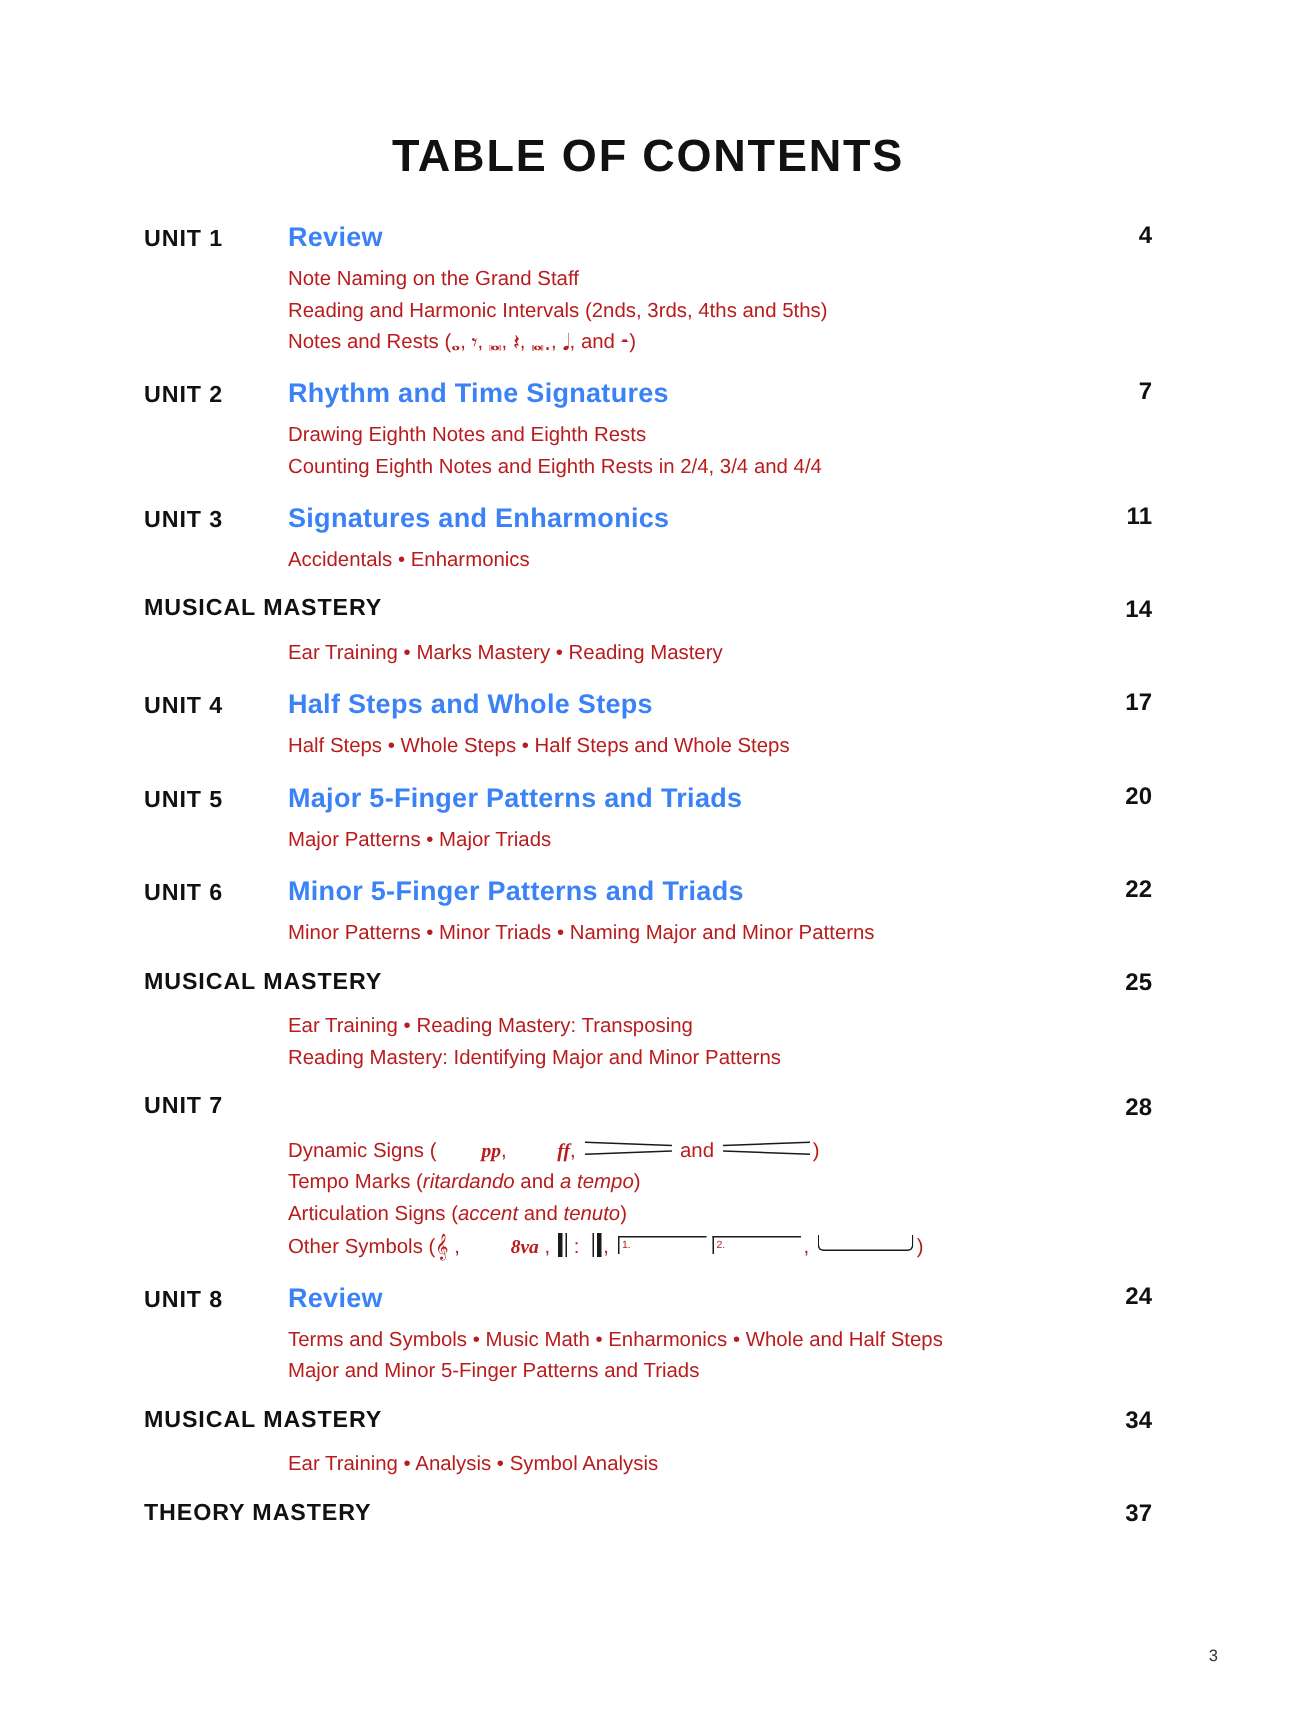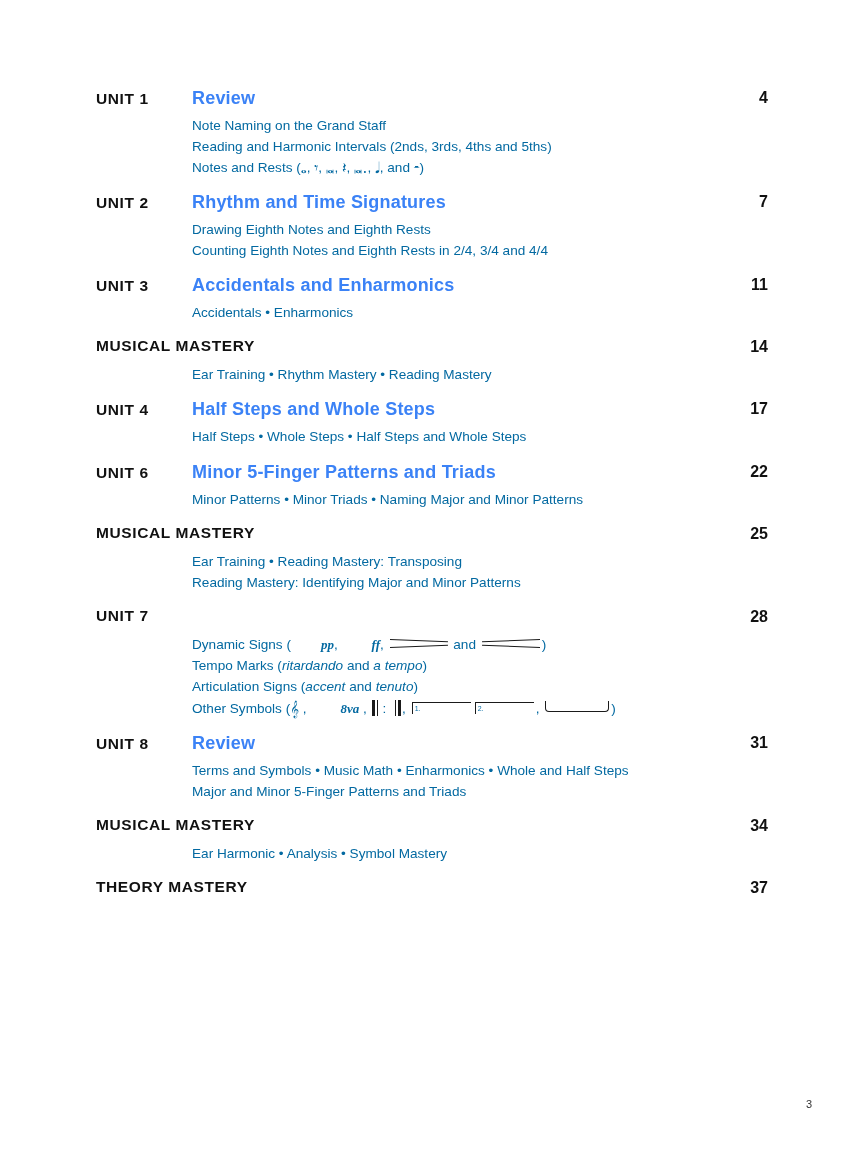--- a/index.html
+++ b/index.html
@@ -69,21 +69,21 @@
     color: #111;
   }
   .sub-list {
     margin: 3px 0 0 96px;
     padding: 0;
     list-style: none;
   }
   .sub-list li {
     font-size: 13.6px;
     line-height: 1.55;
-    color: #0369a1;
+    color: #b91c1c;
     white-space: nowrap;
   }
   .mm .sub-list {
     margin-left: 96px;
   }
   .italic { font-style: italic; }
 
   
   .music {
     font-family: "DejaVu Sans", sans-serif;
@@ -180,20 +180,21 @@
     bottom: 42px;
     font-size: 11px;
     color: #333;
   }
 </style>
 </head>
 <body>
 
 <div class="page">
 
+  <h1 class="toc-title">TABLE OF CONTENTS</h1>
 
   <div class="entry">
     <div class="entry-head">
       <div class="unit-label">UNIT 1</div>
       <div class="unit-title">Review</div>
       <div class="page-num">4</div>
     </div>
     <ul class="sub-list">
       <li>Note Naming on the Grand Staff</li>
       <li>Reading and Harmonic Intervals (2nds, 3rds, 4ths and 5ths)</li>
@@ -211,49 +212,59 @@
     </div>
     <ul class="sub-list">
       <li>Drawing Eighth Notes and Eighth Rests</li>
       <li>Counting Eighth Notes and Eighth Rests in 2/4, 3/4 and 4/4</li>
     </ul>
   </div>
 
   <div class="entry">
     <div class="entry-head">
       <div class="unit-label">UNIT 3</div>
-      <div class="unit-title">Accidentals and Enharmonics</div>
+      <div class="unit-title">Signatures and Enharmonics</div>
       <div class="page-num">11</div>
     </div>
     <ul class="sub-list">
       <li>Accidentals • Enharmonics</li>
     </ul>
   </div>
 
   <div class="entry mm">
     <div class="entry-head">
       <div class="unit-label wide">MUSICAL MASTERY</div>
       <div class="page-num">14</div>
     </div>
     <ul class="sub-list">
-      <li>Ear Training • Rhythm Mastery • Reading Mastery</li>
+      <li>Ear Training • Marks Mastery • Reading Mastery</li>
     </ul>
   </div>
 
   <div class="entry">
     <div class="entry-head">
       <div class="unit-label">UNIT 4</div>
       <div class="unit-title">Half Steps and Whole Steps</div>
       <div class="page-num">17</div>
     </div>
     <ul class="sub-list">
       <li>Half Steps • Whole Steps • Half Steps and Whole Steps</li>
     </ul>
   </div>
 
+  <div class="entry">
+    <div class="entry-head">
+      <div class="unit-label">UNIT 5</div>
+      <div class="unit-title">Major 5-Finger Patterns and Triads</div>
+      <div class="page-num">20</div>
+    </div>
+    <ul class="sub-list">
+      <li>Major Patterns • Major Triads</li>
+    </ul>
+  </div>
 
   <div class="entry">
     <div class="entry-head">
       <div class="unit-label">UNIT 6</div>
       <div class="unit-title">Minor 5-Finger Patterns and Triads</div>
       <div class="page-num">22</div>
     </div>
     <ul class="sub-list">
       <li>Minor Patterns • Minor Triads • Naming Major and Minor Patterns</li>
     </ul>
@@ -288,35 +299,35 @@
       <li>
         <span>Other Symbols (</span><span class="music">𝄞</span> , <span class="dyn">8va</span> , <span class="repeat-start"></span>: <span class="repeat-end"></span><span>,</span> <span class="ending"><span>1.</span></span><span class="ending"><span>2.</span></span><span>,</span> <span class="tie"></span><span>)</span>
       </li>
     </ul>
   </div>
 
   <div class="entry">
     <div class="entry-head">
       <div class="unit-label">UNIT 8</div>
       <div class="unit-title">Review</div>
-      <div class="page-num">31</div>
+      <div class="page-num">24</div>
     </div>
     <ul class="sub-list">
       <li>Terms and Symbols • Music Math • Enharmonics • Whole and Half Steps</li>
       <li>Major and Minor 5-Finger Patterns and Triads</li>
     </ul>
   </div>
 
   <div class="entry mm">
     <div class="entry-head">
       <div class="unit-label wide">MUSICAL MASTERY</div>
       <div class="page-num">34</div>
     </div>
     <ul class="sub-list">
-      <li>Ear Harmonic • Analysis • Symbol Mastery</li>
+      <li>Ear Training • Analysis • Symbol Analysis</li>
     </ul>
   </div>
 
   <div class="entry mm">
     <div class="entry-head">
       <div class="unit-label wide">THEORY MASTERY</div>
       <div class="page-num">37</div>
     </div>
   </div>
 

